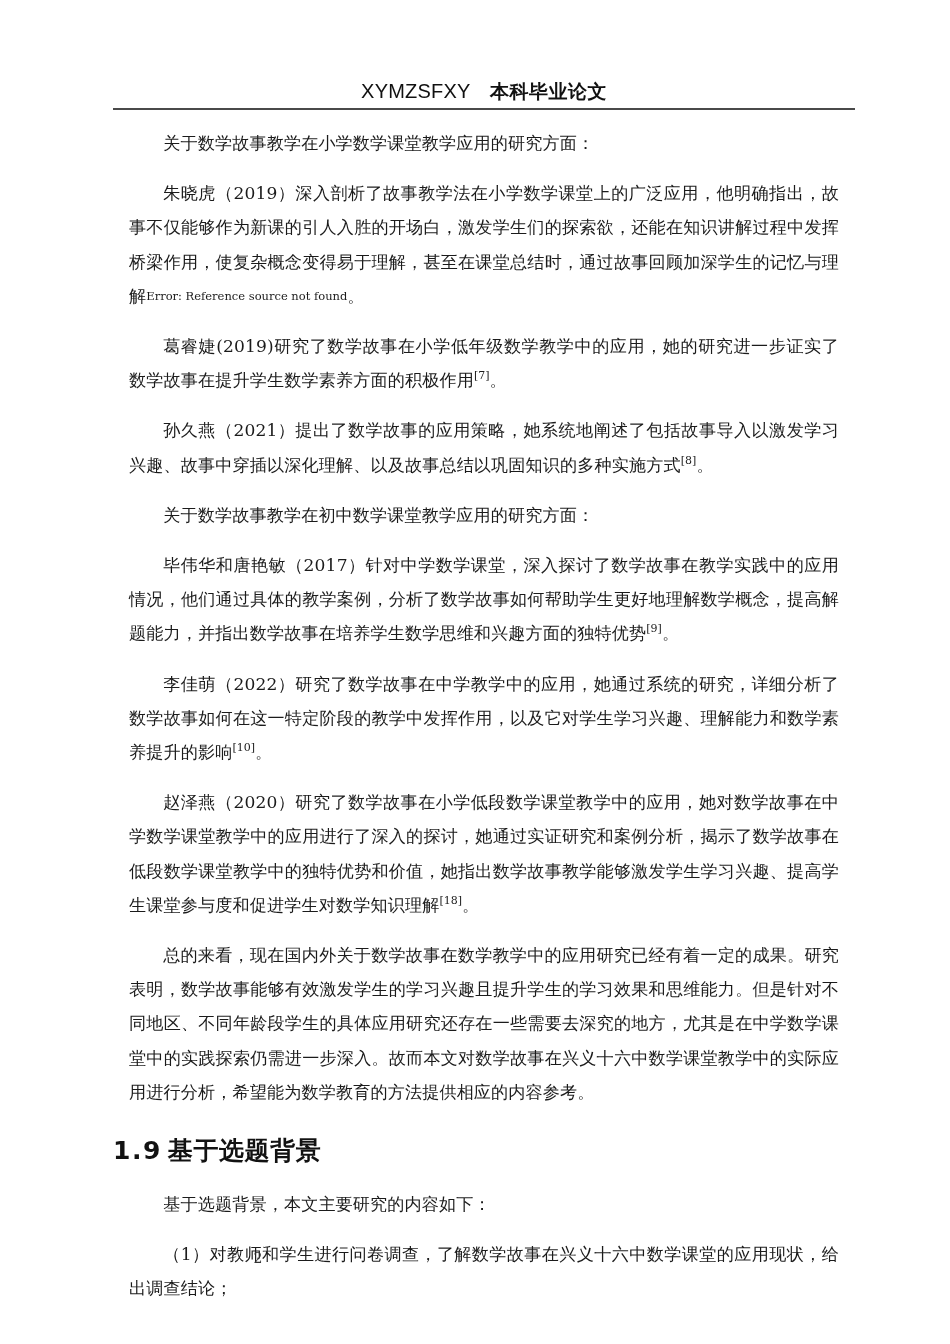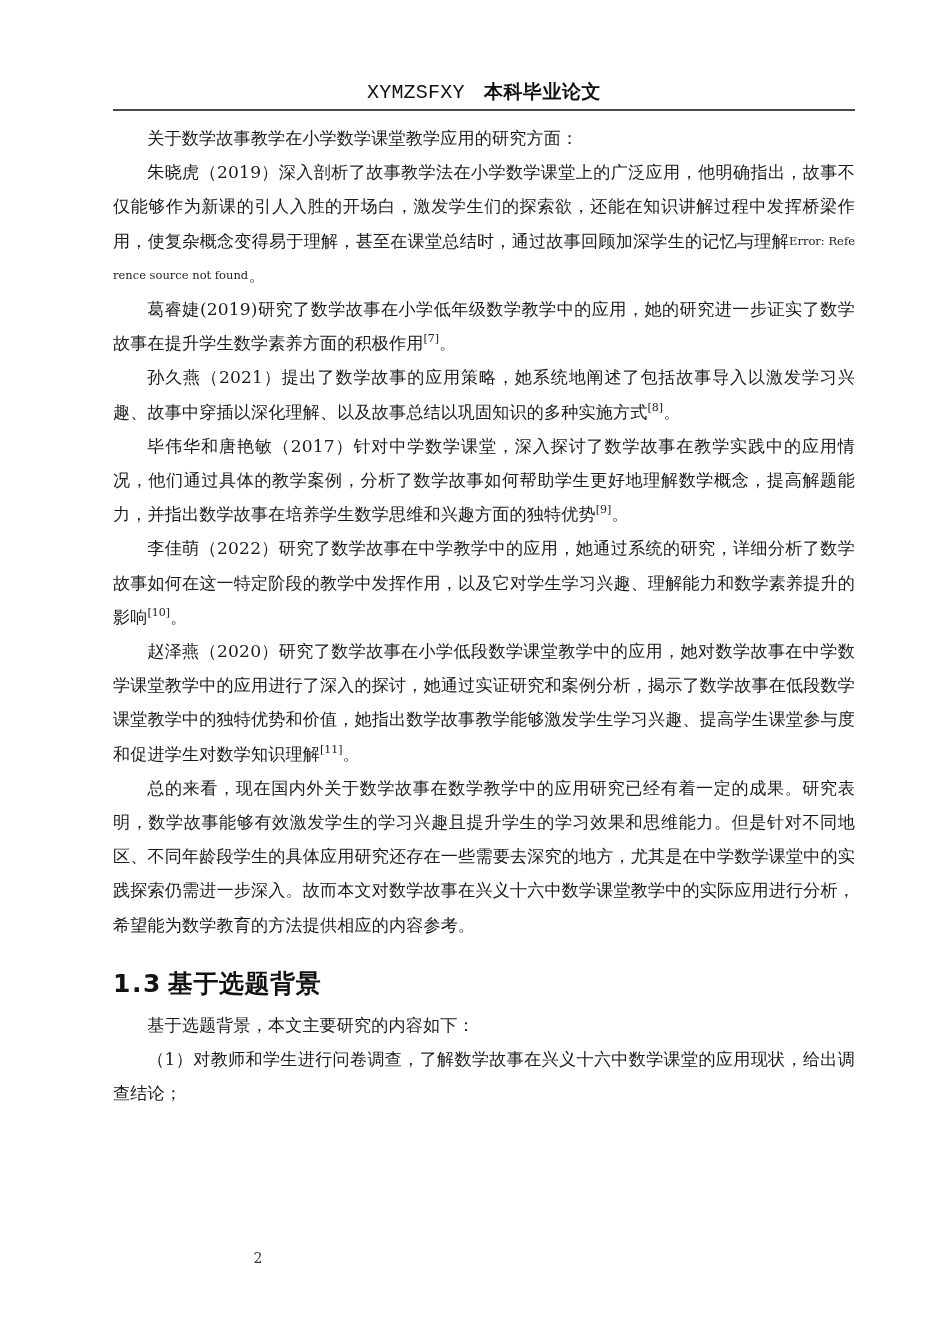--- a/index.html
+++ b/index.html
@@ -31,21 +31,21 @@
   }
   .header-title {
     text-align: center;
     font-size: 19.5px;
     line-height: 26px;
     color: #111111;
     letter-spacing: 0.2px;
     white-space: nowrap;
   }
   .header-title .hdr-latin {
-    font-family: Liberation Mono, monospace;
+    font-family: Liberation Sans, sans-serif;
     font-weight: 400;
     font-size: 20px;
   }
   .header-title .hdr-cjk {
     font-family: "DejaVu Sans", "Liberation Sans", sans-serif;
     font-weight: 700;
     font-size: 19px;
     letter-spacing: 0.5px;
     margin-left: 13px;
   }
@@ -54,21 +54,21 @@
     border-top: 2.2px solid #4a4a4a;
     width: 100%;
     height: 0;
   }
 
   
   .body-block {
     margin-top: 10px;
   }
   p.para {
-    margin: 0;
+    margin: 16px;
     font-family: "DejaVu Serif", "Liberation Serif", serif;
     font-size: 17.1px;
     line-height: 34.2px;
     color: #1b1b1b;
     text-align: justify;
     text-justify: inter-ideograph;
     text-indent: 2em;
     letter-spacing: 0.15px;
     word-break: break-all;
   }
@@ -138,30 +138,31 @@
 
       <p class="para"><span>关于数学故事教学在小学数学课堂教学应用的研究方面：</span></p>
 
 
       <p class="para"><span>朱晓虎（2019）深入剖析了故事教学法在小学数学课堂上的广泛应用，他明确指出，故事不仅能够作为新课的引人入胜的开场白，激发学生们的探索欲，还能在知识讲解过程中发挥桥梁作用，使复杂概念变得易于理解，甚至在课堂总结时，通过故事回顾加深学生的记忆与理解</span><span class="errref">Error: Reference source not found</span><span>。</span></p>
 
       <p class="para"><span>葛睿婕(2019)研究了数学故事在小学低年级数学教学中的应用，她的研究进一步证实了数学故事在提升学生数学素养方面的积极作用</span><sup class="cite">[7]</sup><span>。</span></p>
 
       <p class="para"><span>孙久燕（2021）提出了数学故事的应用策略，她系统地阐述了包括故事导入以激发学习兴趣、故事中穿插以深化理解、以及故事总结以巩固知识的多种实施方式</span><sup class="cite">[8]</sup><span>。</span></p>
 
+      <p class="para"><span>关于数学故事教学在初中数学课堂教学应用的研究方面：</span></p>
 
       <p class="para"><span>毕伟华和唐艳敏（2017）针对中学数学课堂，深入探讨了数学故事在教学实践中的应用情况，他们通过具体的教学案例，分析了数学故事如何帮助学生更好地理解数学概念，提高解题能力，并指出数学故事在培养学生数学思维和兴趣方面的独特优势</span><sup class="cite">[9]</sup><span>。</span></p>
 
       <p class="para"><span>李佳萌（2022）研究了数学故事在中学教学中的应用，她通过系统的研究，详细分析了数学故事如何在这一特定阶段的教学中发挥作用，以及它对学生学习兴趣、理解能力和数学素养提升的影响</span><sup class="cite">[10]</sup><span>。</span></p>
 
-      <p class="para"><span>赵泽燕（2020）研究了数学故事在小学低段数学课堂教学中的应用，她对数学故事在中学数学课堂教学中的应用进行了深入的探讨，她通过实证研究和案例分析，揭示了数学故事在低段数学课堂教学中的独特优势和价值，她指出数学故事教学能够激发学生学习兴趣、提高学生课堂参与度和促进学生对数学知识理解</span><sup class="cite">[11]</sup><span>。</span></p>
+      <p class="para"><span>赵泽燕（2020）研究了数学故事在小学低段数学课堂教学中的应用，她对数学故事在中学数学课堂教学中的应用进行了深入的探讨，她通过实证研究和案例分析，揭示了数学故事在低段数学课堂教学中的独特优势和价值，她指出数学故事教学能够激发学生学习兴趣、提高学生课堂参与度和促进学生对数学知识理解</span><sup class="cite">[18]</sup><span>。</span></p>
 
       <p class="para"><span>总的来看，现在国内外关于数学故事在数学教学中的应用研究已经有着一定的成果。研究表明，数学故事能够有效激发学生的学习兴趣且提升学生的学习效果和思维能力。但是针对不同地区、不同年龄段学生的具体应用研究还存在一些需要去深究的地方，尤其是在中学数学课堂中的实践探索仍需进一步深入。故而本文对数学故事在兴义十六中数学课堂教学中的实际应用进行分析，希望能为数学教育的方法提供相应的内容参考。</span></p>
 
-      <h2 class="section-heading"><span class="sec-num">1.3</span><span>基于选题背景</span></h2>
+      <h2 class="section-heading"><span class="sec-num">1.9</span><span>基于选题背景</span></h2>
 
       <p class="para"><span>基于选题背景，本文主要研究的内容如下：</span></p>
 
       <p class="para"><span>（1）对教师和学生进行问卷调查，了解数学故事在兴义十六中数学课堂的应用现状，给出调查结论；</span></p>
 
     </div>
 
   </div>
 
   <div class="page-footer">

